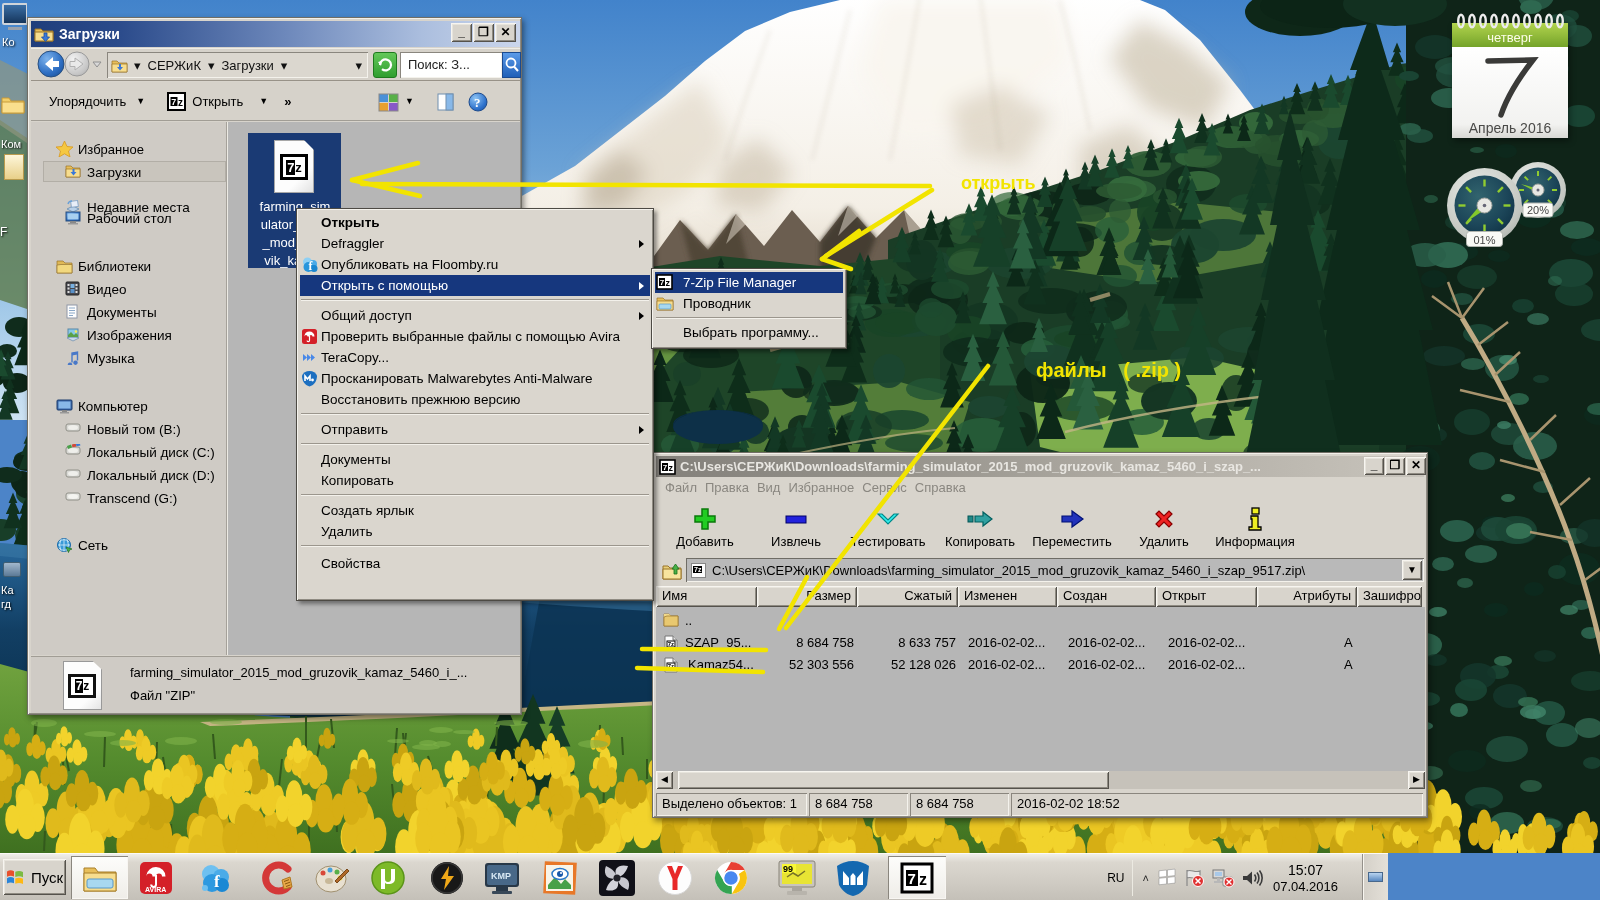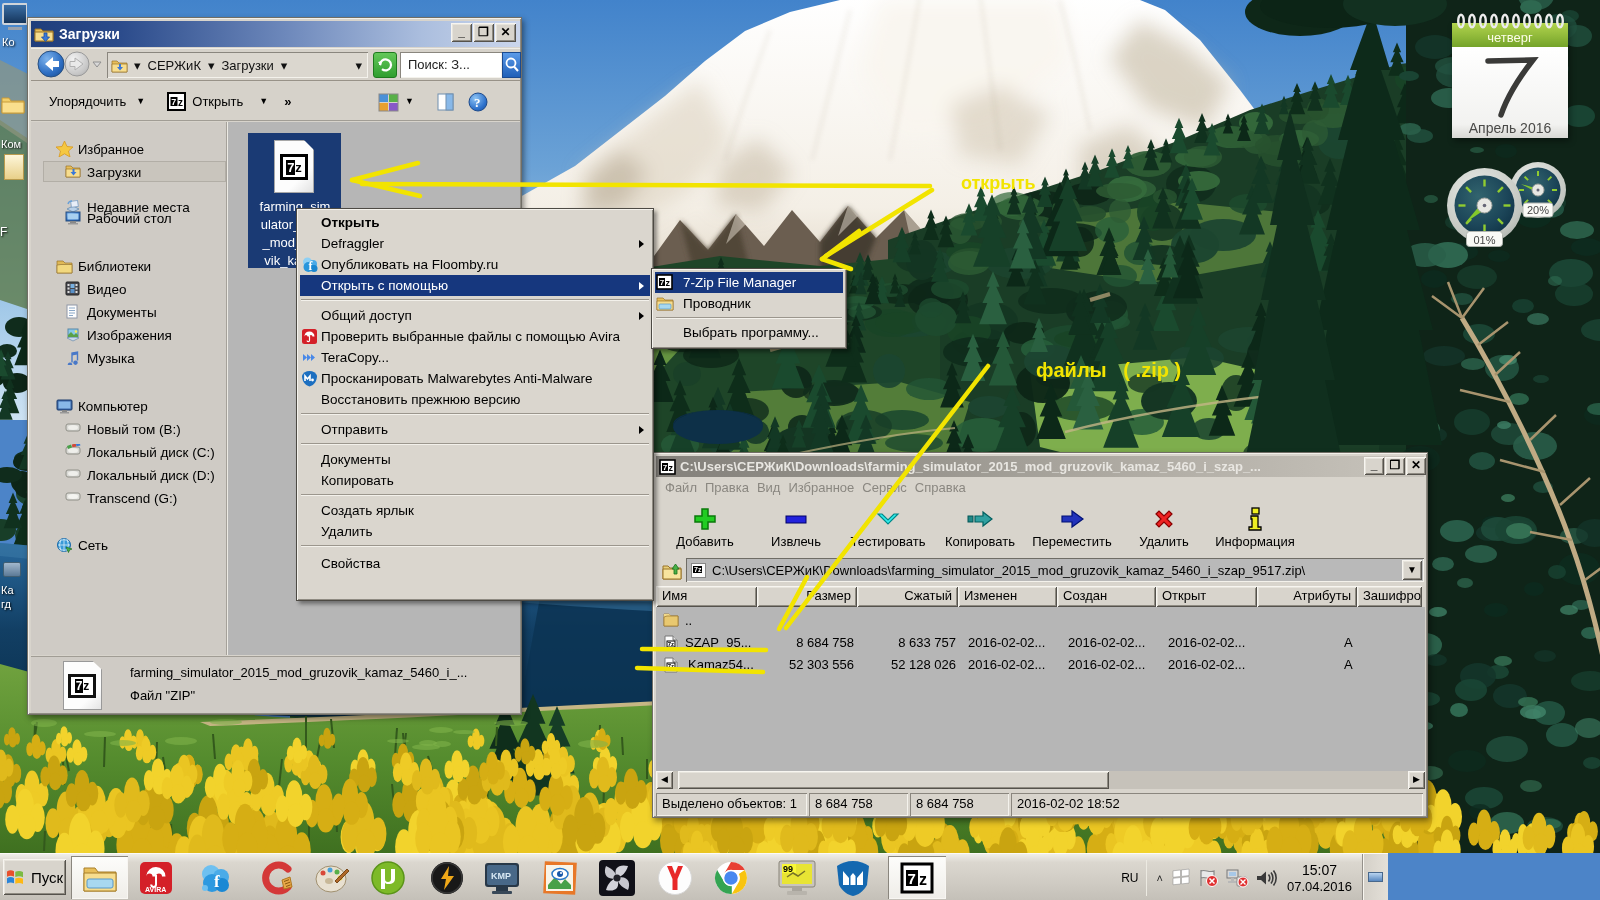--- a/index.html
+++ b/index.html
@@ -1652,18 +1652,18 @@
         <rect x="4" y="4" width="7" height="4" fill="#a8c8e8"></rect>
         <path d="M6,10 l3,0 l0,3 l4,0 l0,2 l-10,0 l0,-2 l3,0 Z" fill="#b8b8b8"></path>
         <rect x="12" y="9" width="9" height="9" rx="1" fill="#e8e8e8" stroke="#888"></rect>
         <circle cx="18" cy="14" r="5" fill="#e03030" stroke="#fff"></circle>
         <path d="M15.5,11.5 l5,5 M20.5,11.5 l-5,5" stroke="#fff" stroke-width="1.4"></path>
       </svg>
 <svg width="22" height="20" style="margin-right:10px">
         <path d="M2,8 L6,8 L11,3.5 L11,16.5 L6,12 L2,12 Z" fill="#3a3a3a"></path>
         <path d="M13.5,6.5 a5,5.5 0 0 1 0,7 M16,4.5 a8,8.5 0 0 1 0,11 M18.5,2.5 a11,11.5 0 0 1 0,15" stroke="#3a3a3a" stroke-width="1.6" fill="none"></path>
       </svg>
-<div style="text-align:center;font-size:14px;color:#000;line-height:16px;margin-right:10px;padding-top:2px">15:07<br><span style="font-size:13px">07.04.2016</span></div>
+<div style="text-align:center;font-size:14px;color:#000;line-height:16px;margin-right:24px;padding-top:2px">15:07<br><span style="font-size:13px">07.04.2016</span></div>
 <div style="width:26px;height:47px;background:linear-gradient(90deg,#d4d0c8,#e4e0d8);border-left:1px solid #94908a;box-shadow:inset 1px 0 0 #f8f6f0">
         <div style="width:15px;height:10px;margin:18px auto 0;background:linear-gradient(#b8d4f0,#5888c0);border:1px solid #48688c"></div>
       </div>
 </div>
 </div>
 
 </body></html>

